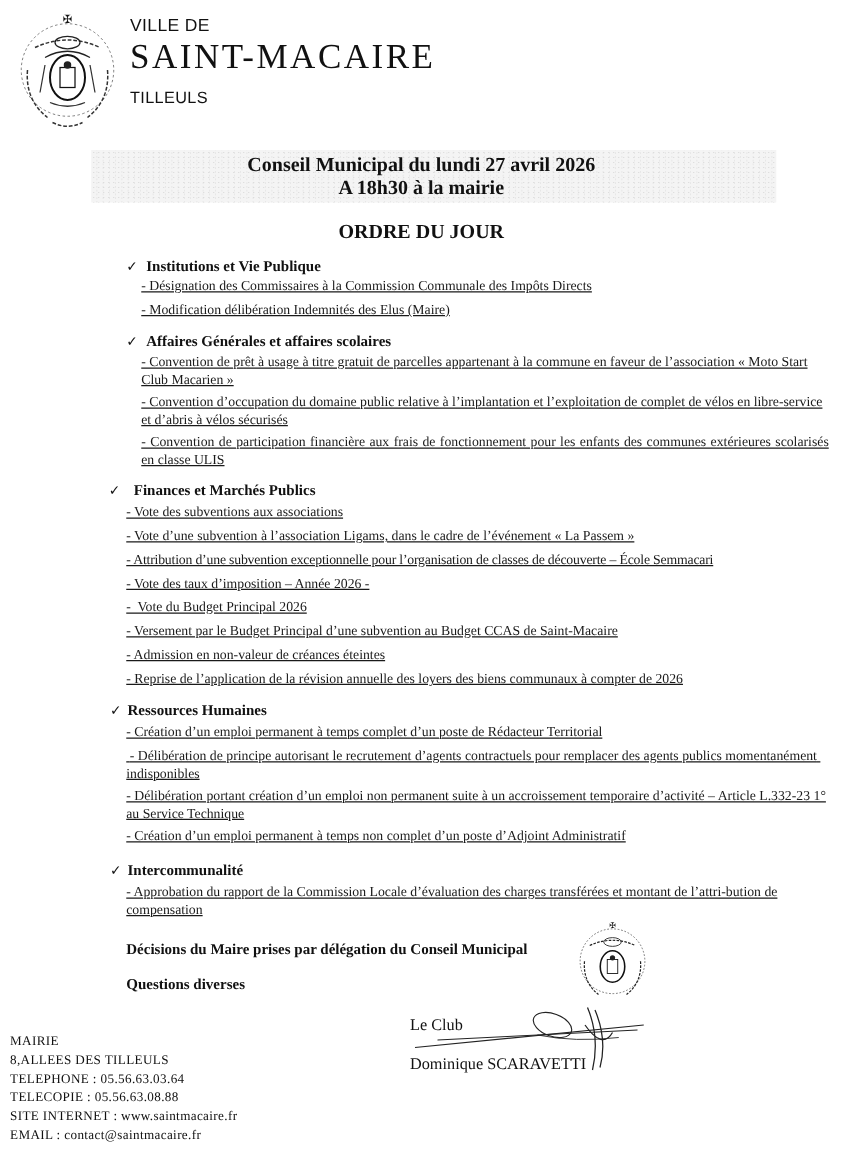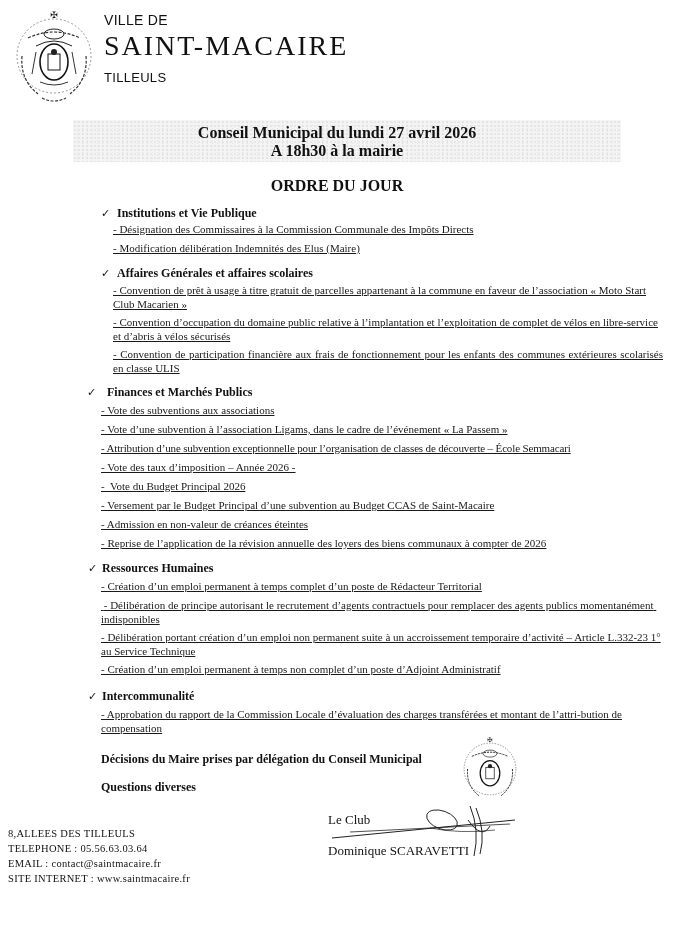--- a/index.html
+++ b/index.html
@@ -127,17 +127,19 @@
     <path d="M2 38 L185 20" stroke="#222" stroke-width="1" fill="none"></path>
     <path d="M20 32 L180 24" stroke="#222" stroke-width="0.8" fill="none"></path>
     <ellipse cx="112" cy="20" rx="16" ry="9" transform="rotate(20 112 20)" fill="none" stroke="#222" stroke-width="0.9"></ellipse>
     <path d="M140 6 Q150 30 144 56 M146 8 Q156 32 150 54 M138 20 Q152 40 160 26" stroke="#222" stroke-width="1" fill="none"></path>
     <path d="M100 28 Q130 34 165 30" stroke="#222" stroke-width="0.7" fill="none"></path>
   </svg>
 </div>
 <div class="abs sign-label" style="left:328px; top:843px;">Dominique SCARAVETTI</div>
 
 <div class="abs addr" style="top:826px;">
+  <div>MAIRIE</div>
   <div>8,ALLEES DES TILLEULS</div>
   <div>TELEPHONE : 05.56.63.03.64</div>
+  <div>TELECOPIE : 05.56.63.08.88</div>
+  <div>SITE INTERNET : www.saintmacaire.fr</div>
   <div>EMAIL : contact@saintmacaire.fr</div>
-  <div>SITE INTERNET : www.saintmacaire.fr</div>
 </div>
 
 </body></html>

